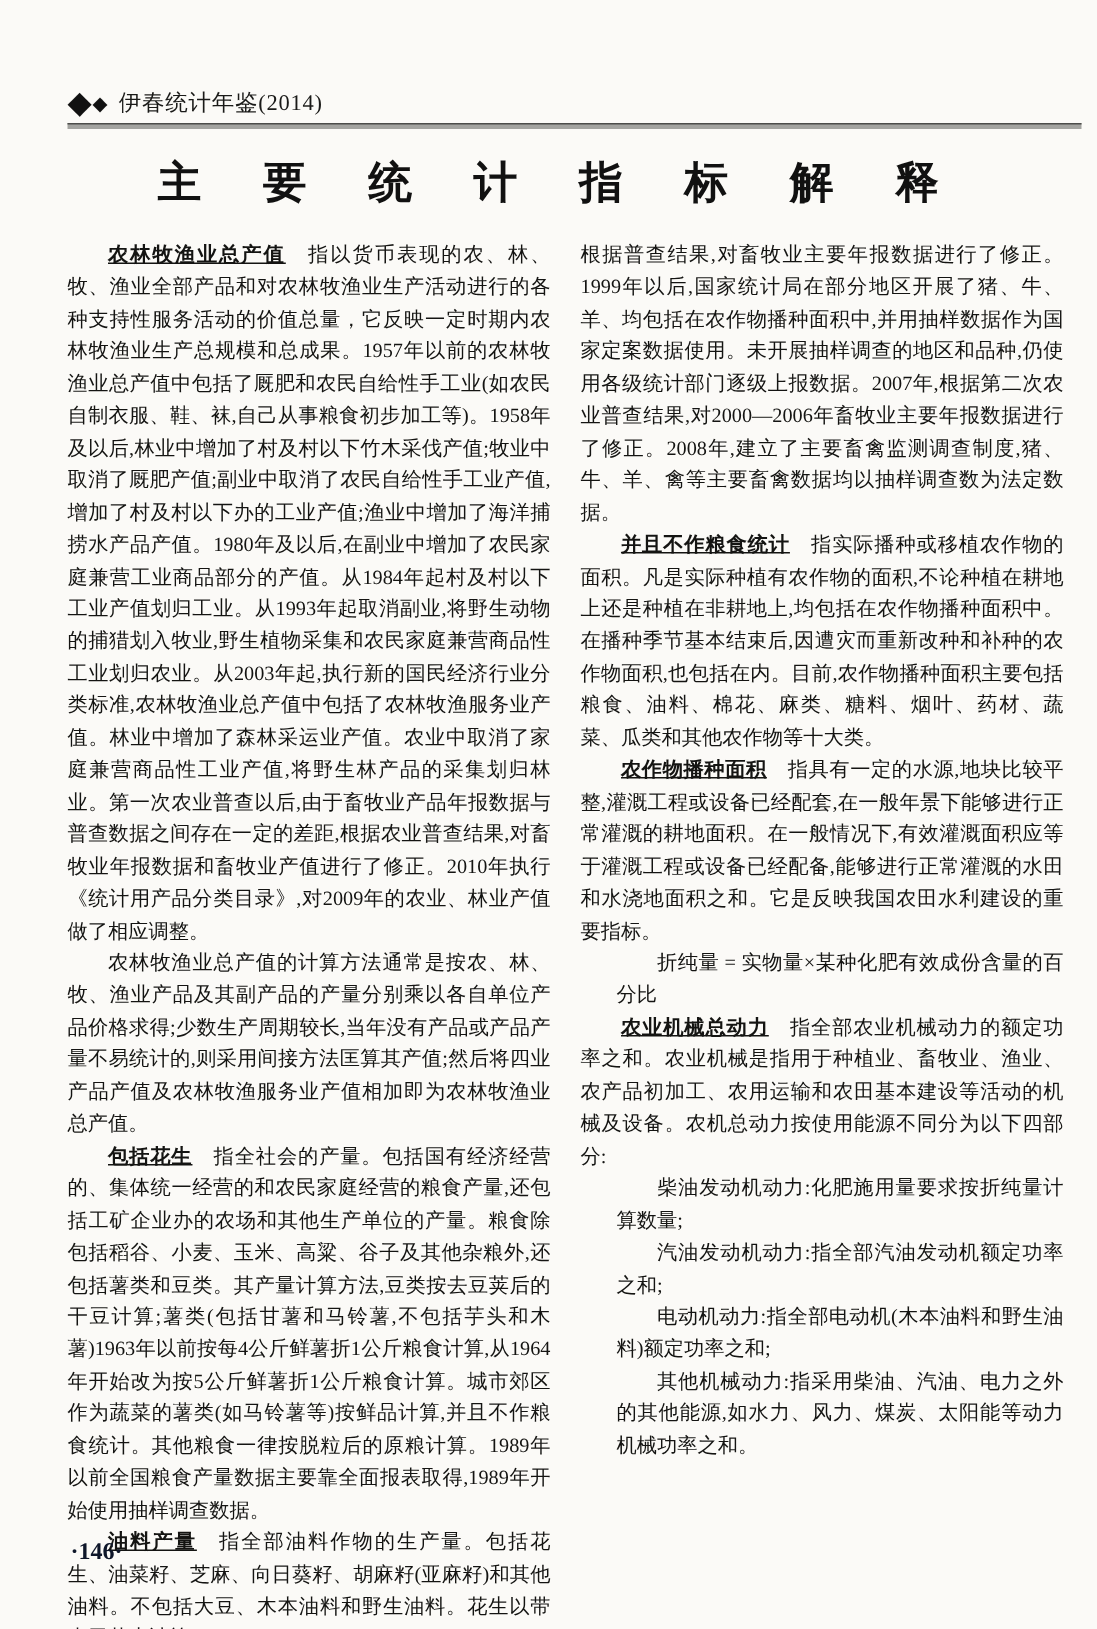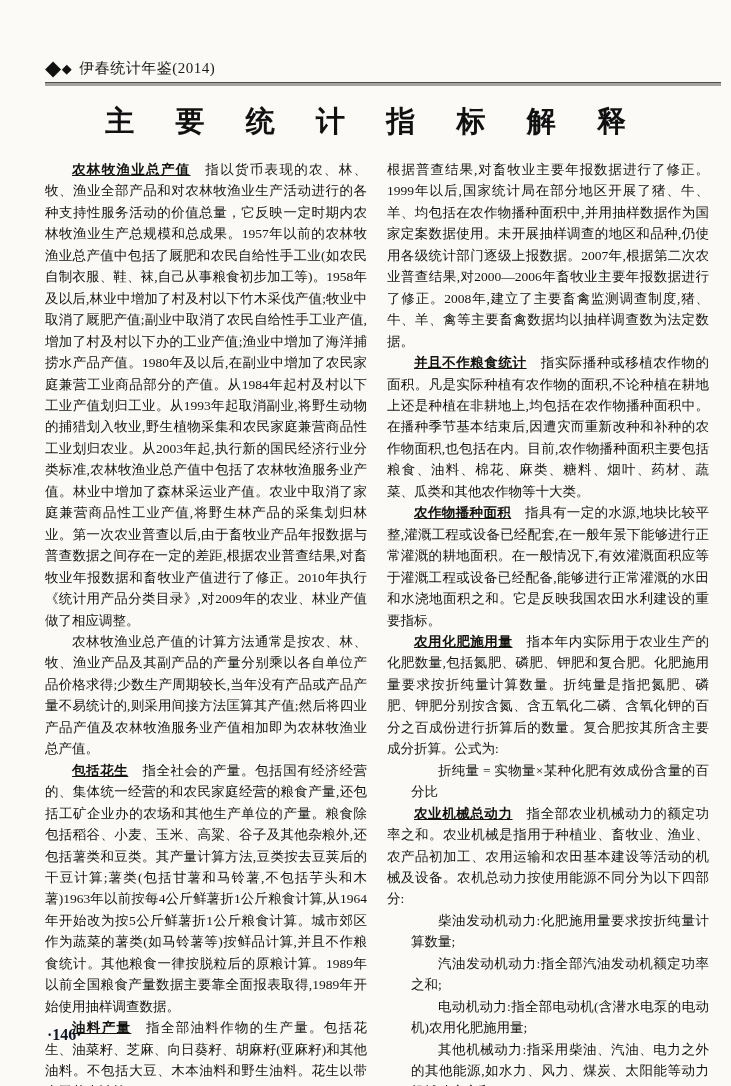--- a/index.html
+++ b/index.html
@@ -64,25 +64,24 @@
     <div class="column" id="col-left">
         <p class="para"><span class="term">农林牧渔业总产值</span>　指以货币表现的农、林、牧、渔业全部产品和对农林牧渔业生产活动进行的各种支持性服务活动的价值总量，它反映一定时期内农林牧渔业生产总规模和总成果。1957年以前的农林牧渔业总产值中包括了厩肥和农民自给性手工业(如农民自制衣服、鞋、袜,自己从事粮食初步加工等)。1958年及以后,林业中增加了村及村以下竹木采伐产值;牧业中取消了厩肥产值;副业中取消了农民自给性手工业产值,增加了村及村以下办的工业产值;渔业中增加了海洋捕捞水产品产值。1980年及以后,在副业中增加了农民家庭兼营工业商品部分的产值。从1984年起村及村以下工业产值划归工业。从1993年起取消副业,将野生动物的捕猎划入牧业,野生植物采集和农民家庭兼营商品性工业划归农业。从2003年起,执行新的国民经济行业分类标准,农林牧渔业总产值中包括了农林牧渔服务业产值。林业中增加了森林采运业产值。农业中取消了家庭兼营商品性工业产值,将野生林产品的采集划归林业。第一次农业普查以后,由于畜牧业产品年报数据与普查数据之间存在一定的差距,根据农业普查结果,对畜牧业年报数据和畜牧业产值进行了修正。2010年执行《统计用产品分类目录》,对2009年的农业、林业产值做了相应调整。</p>
         <p class="para">农林牧渔业总产值的计算方法通常是按农、林、牧、渔业产品及其副产品的产量分别乘以各自单位产品价格求得;少数生产周期较长,当年没有产品或产品产量不易统计的,则采用间接方法匡算其产值;然后将四业产品产值及农林牧渔服务业产值相加即为农林牧渔业总产值。</p>
         <p class="para"><span class="term">包括花生</span>　指全社会的产量。包括国有经济经营的、集体统一经营的和农民家庭经营的粮食产量,还包括工矿企业办的农场和其他生产单位的产量。粮食除包括稻谷、小麦、玉米、高粱、谷子及其他杂粮外,还包括薯类和豆类。其产量计算方法,豆类按去豆荚后的干豆计算;薯类(包括甘薯和马铃薯,不包括芋头和木薯)1963年以前按每4公斤鲜薯折1公斤粮食计算,从1964年开始改为按5公斤鲜薯折1公斤粮食计算。城市郊区作为蔬菜的薯类(如马铃薯等)按鲜品计算,并且不作粮食统计。其他粮食一律按脱粒后的原粮计算。1989年以前全国粮食产量数据主要靠全面报表取得,1989年开始使用抽样调查数据。</p>
         <p class="para"><span class="term">油料产量</span>　指全部油料作物的生产量。包括花生、油菜籽、芝麻、向日葵籽、胡麻籽(亚麻籽)和其他油料。不包括大豆、木本油料和野生油料。花生以带壳干花生计算。</p>
       </div>
     <div class="column" id="col-right">
         <p class="para noindent">根据普查结果,对畜牧业主要年报数据进行了修正。1999年以后,国家统计局在部分地区开展了猪、牛、羊、均包括在农作物播种面积中,并用抽样数据作为国家定案数据使用。未开展抽样调查的地区和品种,仍使用各级统计部门逐级上报数据。2007年,根据第二次农业普查结果,对2000—2006年畜牧业主要年报数据进行了修正。2008年,建立了主要畜禽监测调查制度,猪、牛、羊、禽等主要畜禽数据均以抽样调查数为法定数据。</p>
         <p class="para"><span class="term">并且不作粮食统计</span>　指实际播种或移植农作物的面积。凡是实际种植有农作物的面积,不论种植在耕地上还是种植在非耕地上,均包括在农作物播种面积中。在播种季节基本结束后,因遭灾而重新改种和补种的农作物面积,也包括在内。目前,农作物播种面积主要包括粮食、油料、棉花、麻类、糖料、烟叶、药材、蔬菜、瓜类和其他农作物等十大类。</p>
         <p class="para"><span class="term">农作物播种面积</span>　指具有一定的水源,地块比较平整,灌溉工程或设备已经配套,在一般年景下能够进行正常灌溉的耕地面积。在一般情况下,有效灌溉面积应等于灌溉工程或设备已经配备,能够进行正常灌溉的水田和水浇地面积之和。它是反映我国农田水利建设的重要指标。</p>
-        <p class="para"><span class="term">农用化肥施用量</span>　指本年内实际用于农业生产的化肥数量,包括氮肥、磷肥、钾肥和复合肥。化肥施用量要求按折纯量计算数量。折纯量是指把氮肥、磷肥、钾肥分别按含氮、含五氧化二磷、含氧化钾的百分之百成份进行折算后的数量。复合肥按其所含主要成分折算。公式为:</p>
         <p class="para bold">折纯量 = 实物量×某种化肥有效成份含量的百分比</p>
         <p class="para"><span class="term">农业机械总动力</span>　指全部农业机械动力的额定功率之和。农业机械是指用于种植业、畜牧业、渔业、农产品初加工、农用运输和农田基本建设等活动的机械及设备。农机总动力按使用能源不同分为以下四部分:</p>
         <p class="para bold">柴油发动机动力:化肥施用量要求按折纯量计算数量;</p>
         <p class="para bold">汽油发动机动力:指全部汽油发动机额定功率之和;</p>
-        <p class="para bold">电动机动力:指全部电动机(含潜水电泵的电动机)农用化肥施用量;</p>
+        <p class="para bold">电动机动力:指全部电动机(木本油料和野生油料)额定功率之和;</p>
         <p class="para bold">其他机械动力:指采用柴油、汽油、电力之外的其他能源,如水力、风力、煤炭、太阳能等动力机械功率之和。</p>
       </div>
   </div>
 
   <div class="page-number">·146·</div>
 
 </div>
 
 </body></html>

